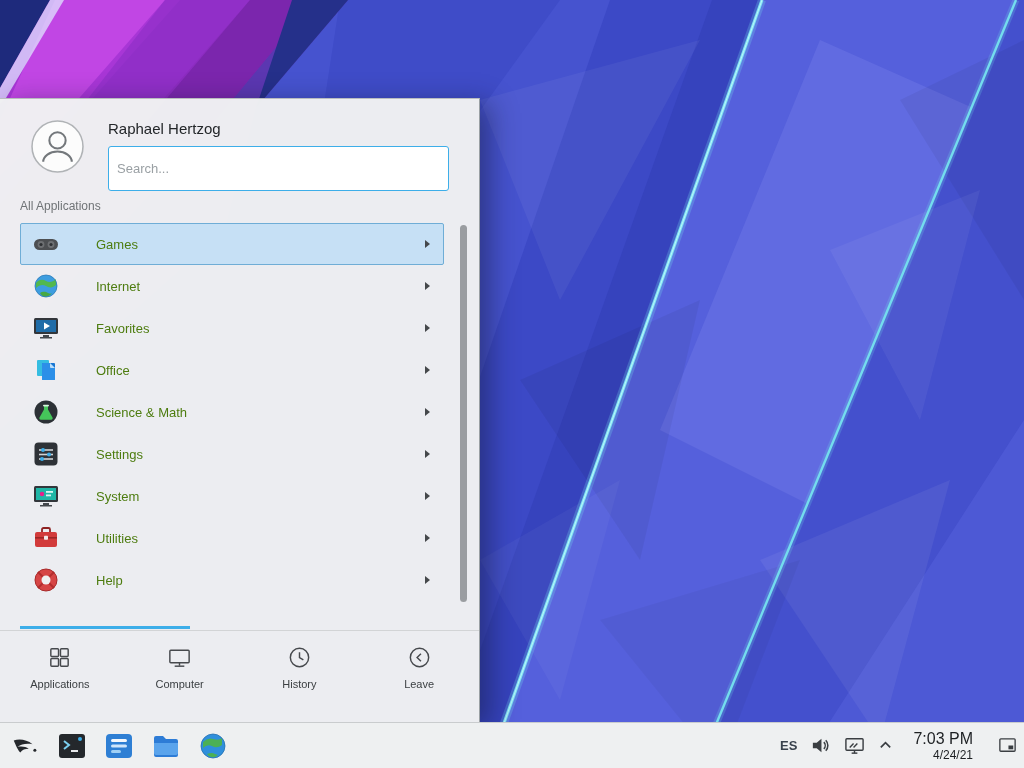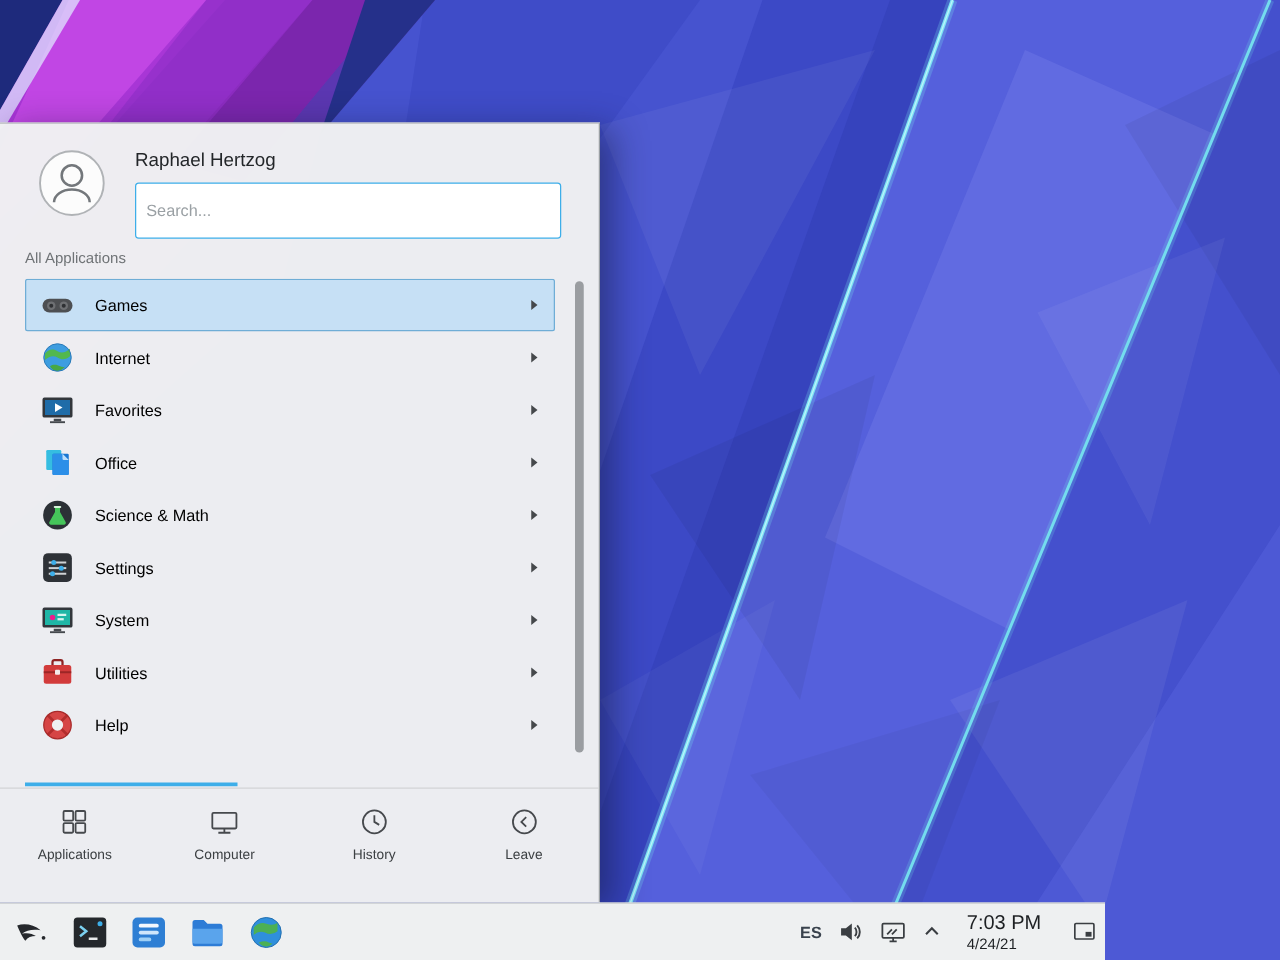--- a/index.html
+++ b/index.html
@@ -19,44 +19,44 @@
     border:1px solid var(--accent,#3daee9);border-radius:3px;background:#fff;padding:0 8px;
     font-family:"Liberation Sans",sans-serif;font-size:13px;color:#232629;outline:none}
   .search::placeholder{color:#9aa0a4}
   .section-label{margin:16px 0 0 20px;height:15px;font-size:12px;color:#6f7376}
   .app-list{position:relative;margin-top:9px;height:408px;overflow:hidden}
   .app-item{display:flex;align-items:center;height:42px;margin:0 35px 0 20px;padding-left:11px;
     border:1px solid transparent;border-radius:2px}
   .app-item.selected{background:var(--selection-fill,#c6e0f5);border-color:var(--selection-border,#6fadd6)}
   .app-icon{width:28px;height:28px;flex:0 0 28px}
   .app-icon svg{width:28px;height:28px;display:block}
-  .app-label{margin-left:16px;font-size:13px;color:#000000}
+  .app-label{margin-left:36px;font-size:13px;color:#4d7c0f}
   .chevron{margin-left:auto;margin-right:13px;width:0;height:0;
     border-left:5px solid #45484b;border-top:4px solid transparent;border-bottom:4px solid transparent}
   .scrollbar{position:absolute;right:12px;top:2px;width:7px;height:377px;border-radius:4px;background:#9a9da1}
   .tab-indicator{position:absolute;left:20px;top:527px;width:170px;height:3px;background:var(--accent,#3daee9)}
   .tab-bar{position:absolute;left:0;right:0;bottom:0;height:92px;border-top:1px solid #d2d4d6;display:flex}
   .tab{flex:1;display:flex;flex-direction:column;align-items:center;padding-top:13px;cursor:default}
   .tab-icon{width:27px;height:27px}
   .tab-icon svg{width:27px;height:27px;display:block}
   .tab-label{margin-top:7px;font-size:11px;color:#3c4043}
 
   
-  .taskbar{position:absolute;left:0;bottom:0;width:884px;height:46px;background:#eef0f1;
+  .taskbar{position:absolute;left:0;bottom:0;width:1024px;height:46px;background:#eef0f1;
     border-top:1px solid #c9ccce;display:flex;align-items:center;z-index:6}
   .tb-left{display:flex;align-items:center;gap:16px;padding-left:9px}
   .tb-btn{width:31px;height:31px;display:flex;align-items:center;justify-content:center}
   .tb-btn svg{width:30px;height:30px;display:block}
   .tb-right{margin-left:auto;display:flex;align-items:center;gap:13px;padding-right:3px}
   .kbd-layout{font-size:13px;font-weight:bold;color:#39424d}
   .tray-icon{width:21px;height:21px;display:flex}
   .tray-icon svg{width:21px;height:21px;display:block}
   .caret-icon{width:15px;height:15px}
   .caret-icon svg{width:15px;height:15px;display:block}
-  .clock{display:flex;flex-direction:column;align-items:flex-start;color:#1d2023;margin:0 7px}
+  .clock{display:flex;flex-direction:column;align-items:flex-end;color:#1d2023;margin:0 7px}
   .clock-time{font-size:16px;line-height:18px}
   .clock-date{font-size:12px;line-height:14px}
   .show-desktop{width:28px;height:46px;display:flex;align-items:center;justify-content:center}
   .show-desktop svg{width:21px;height:21px;display:block}
 </style>
 </head>
 <body>
 
 <div class="stage">
 

